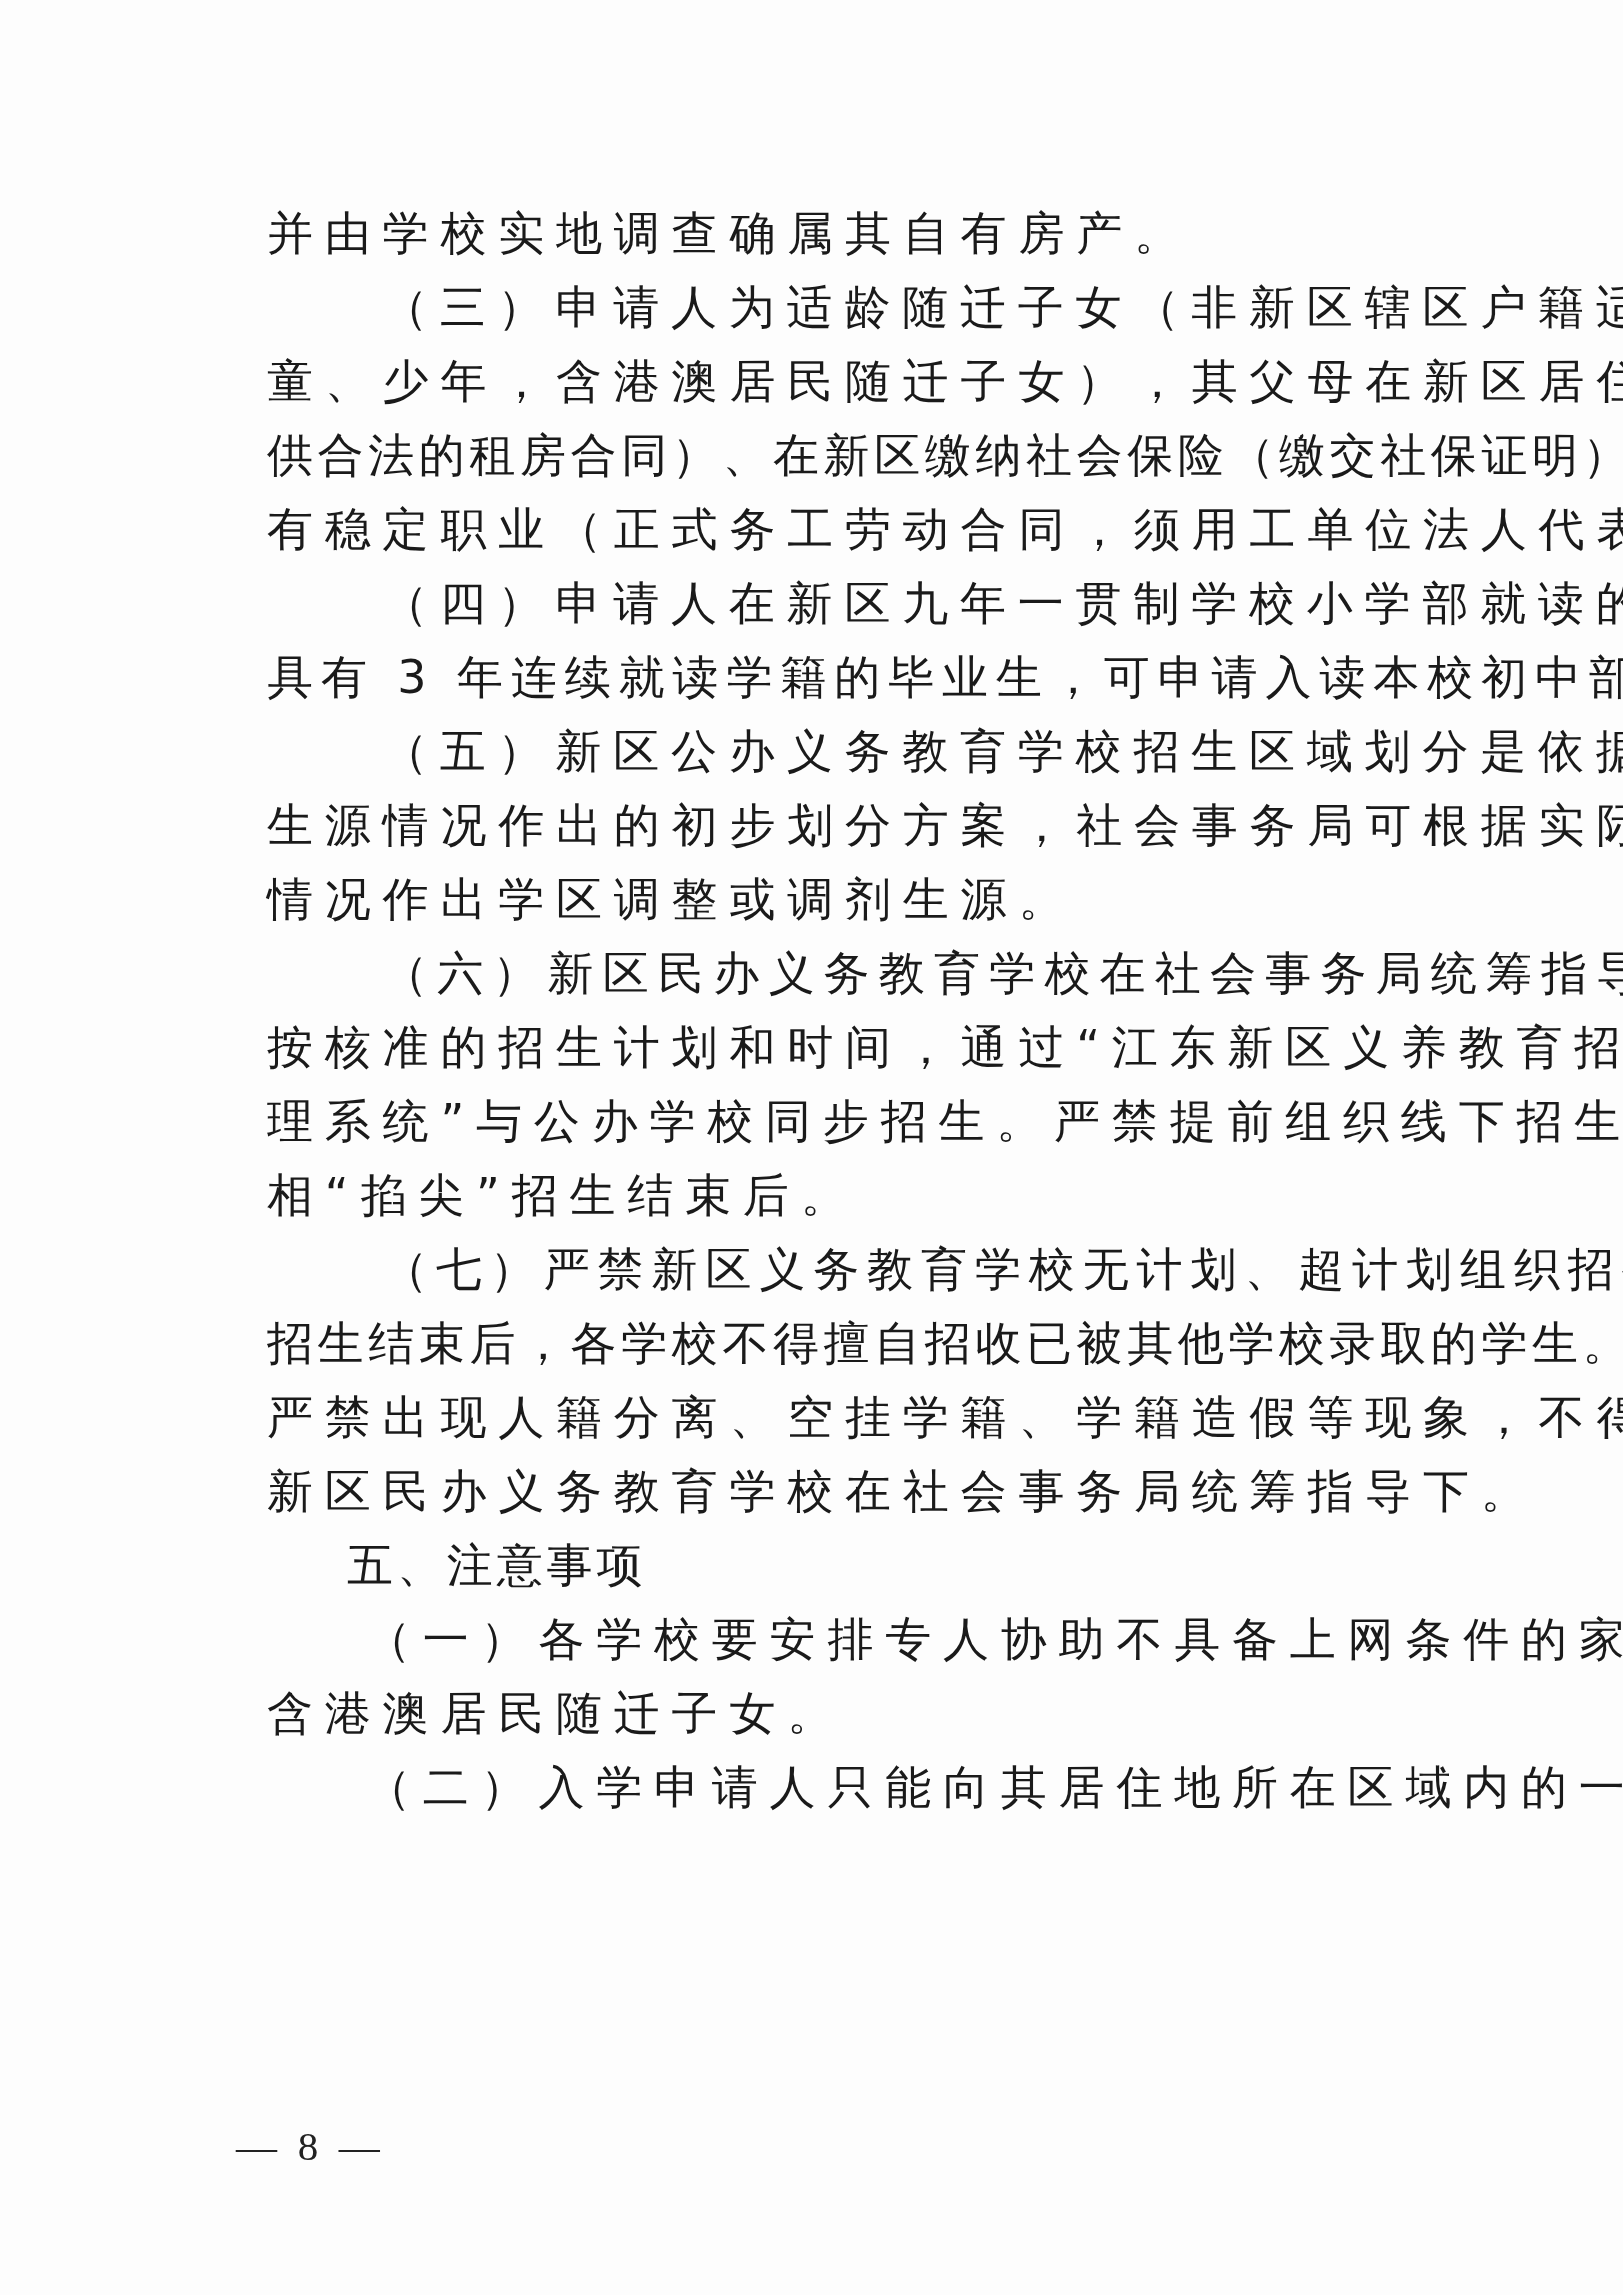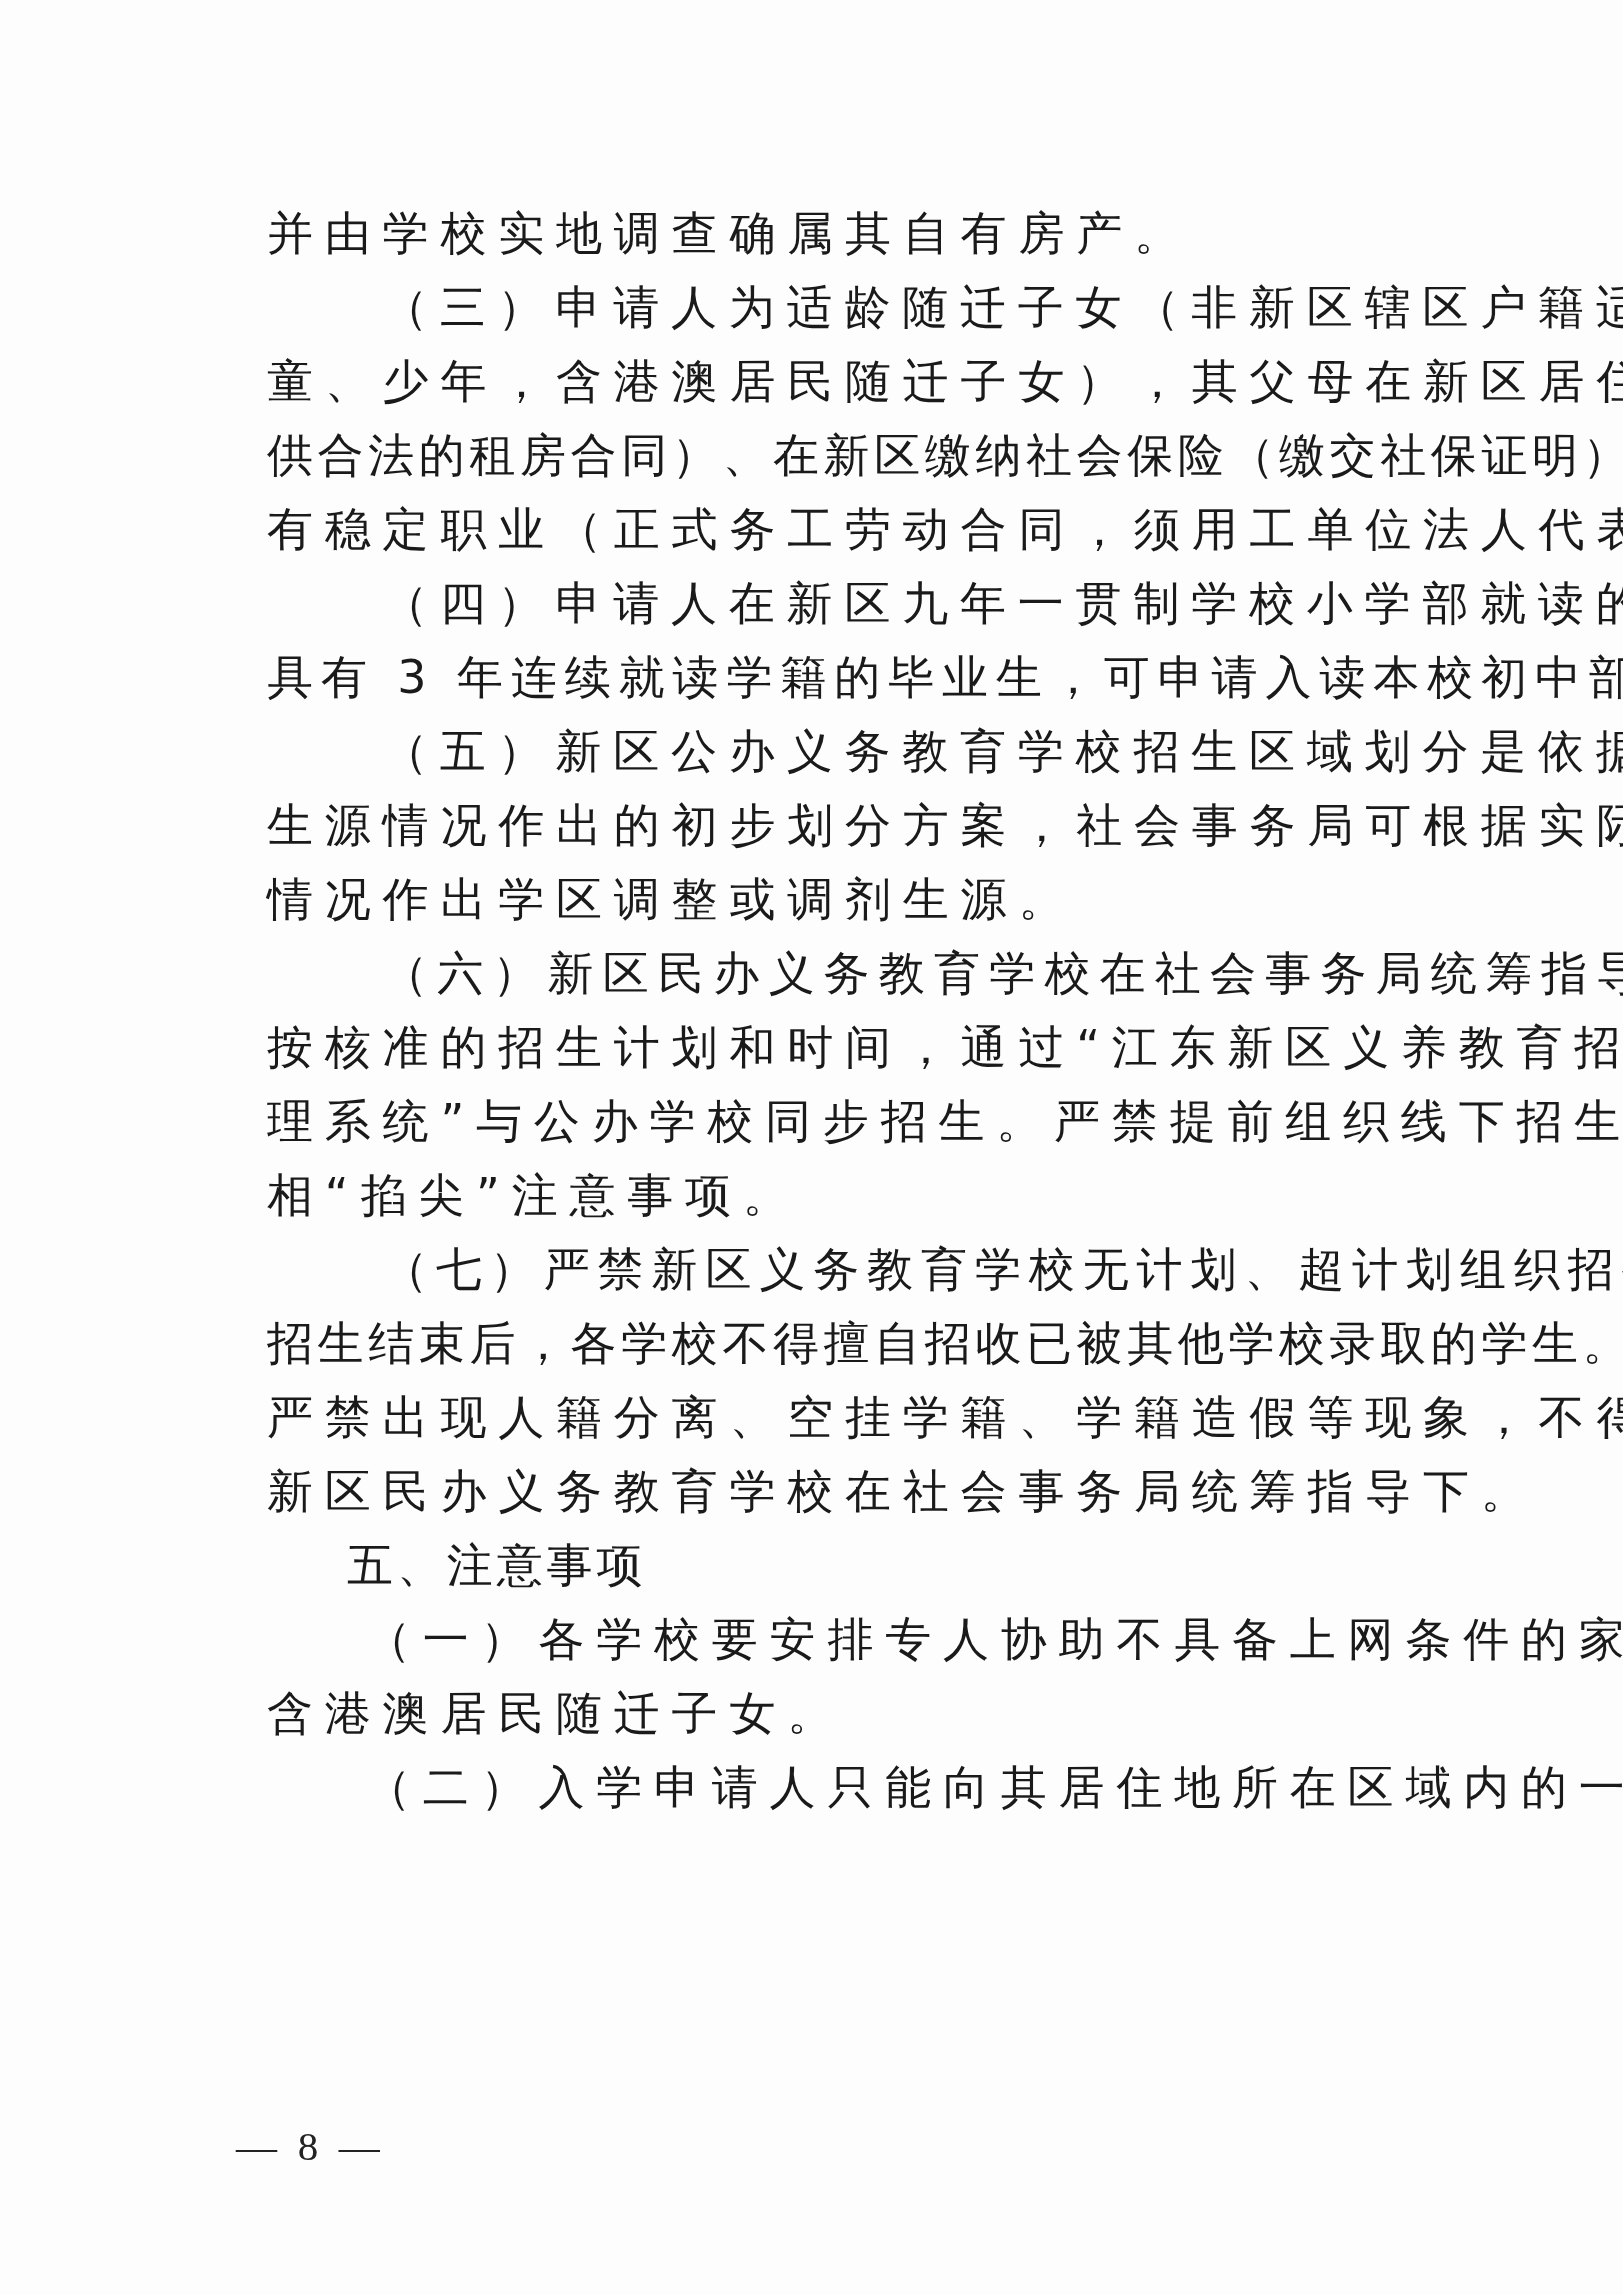--- a/index.html
+++ b/index.html
@@ -51,21 +51,21 @@
   <div class="line" style="letter-spacing:4.6px">供合法的租房合同）、在新区缴纳社会保险（缴交社保证明）、</div>
   <div class="line">有稳定职业（正式务工劳动合同，须用工单位法人代表签字</div>
   <div class="line indent">（四）申请人在新区九年一贯制学校小学部就读的，但</div>
   <div class="line" style="letter-spacing:7.9px">具有 3 年连续就读学籍的毕业生，可申请入读本校初中部。</div>
   <div class="line indent">（五）新区公办义务教育学校招生区域划分是依据片区</div>
   <div class="line">生源情况作出的初步划分方案，社会事务局可根据实际招生</div>
   <div class="line">情况作出学区调整或调剂生源。</div>
   <div class="line indent" style="letter-spacing:9.2px">（六）新区民办义务教育学校在社会事务局统筹指导下，</div>
   <div class="line">按核准的招生计划和时间，通过“江东新区义养教育招生管</div>
   <div class="line">理系统”与公办学校同步招生。严禁提前组织线下招生，变</div>
-  <div class="line">相“掐尖”注意事项。</div>
+  <div class="line">相“掐尖”招生结束后。</div>
   <div class="line indent" style="letter-spacing:7.9px">（七）严禁新区义务教育学校无计划、超计划组织招生，</div>
   <div class="line" style="letter-spacing:4.6px">招生结束后，各学校不得擅自招收已被其他学校录取的学生。</div>
   <div class="line">严禁出现人籍分离、空挂学籍、学籍造假等现象，不得为违</div>
   <div class="line">新区民办义务教育学校在社会事务局统筹指导下。</div>
   <div class="line heading">五、注意事项</div>
   <div class="line indent" style="padding-left:98px">（一）各学校要安排专人协助不具备上网条件的家长上</div>
   <div class="line">含港澳居民随迁子女。</div>
   <div class="line indent" style="padding-left:98px">（二）入学申请人只能向其居住地所在区域内的一所公</div>
 </div>
 

